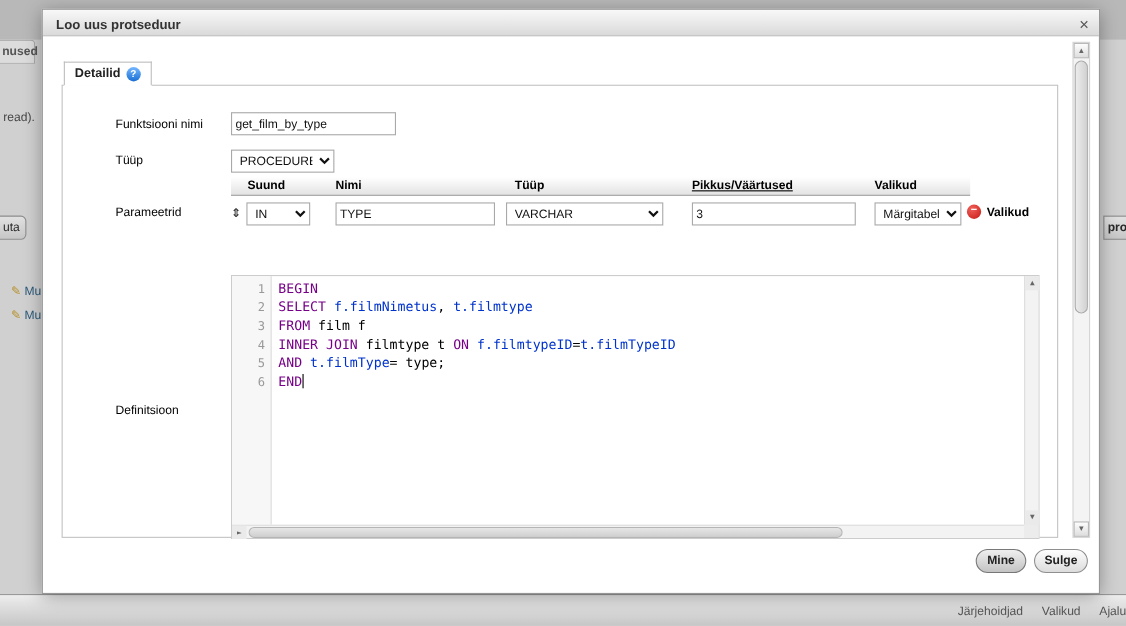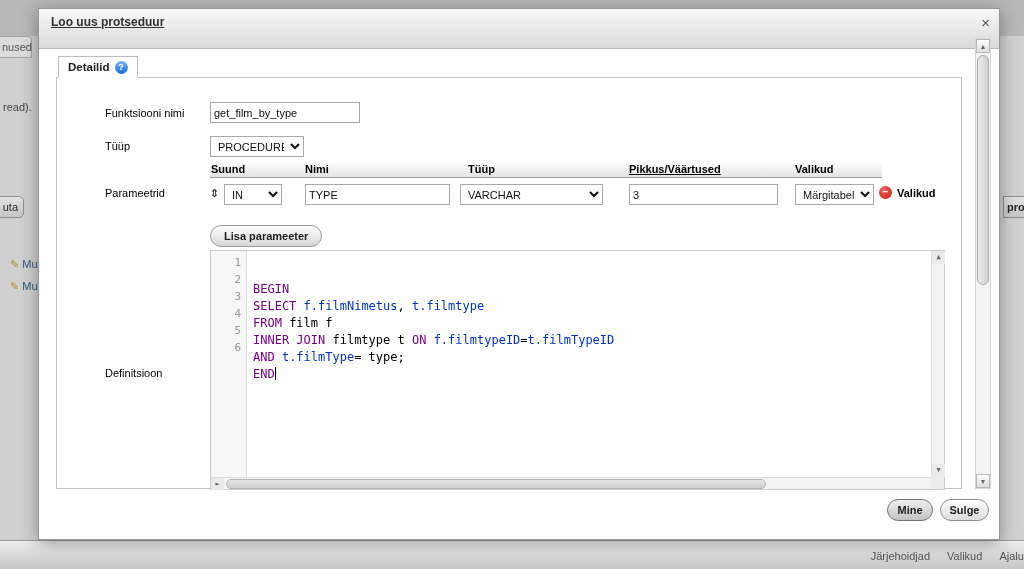--- a/index.html
+++ b/index.html
@@ -7,21 +7,21 @@
   body {
     position: relative; overflow: hidden;
     font-family: "Liberation Sans", "DejaVu Sans", sans-serif;
     font-size: 11px; color: #222; background: #e7e7e7;
   }
 
   
   .bg-top-strip { position:absolute; left:0; top:0; width:1024px; height:36px; background:#cbcbcb; z-index:1; }
   .bg-tab { position:absolute; left:0; top:36px; height:22px; width:32px; background:#f6f6f6;
             border:1px solid #b5b5b5; border-left:none; border-top-right-radius:4px;
-            color:#555; font-weight:normal; padding:4px 2px; z-index:1; }
+            color:#555; font-weight:bold; padding:4px 2px; z-index:1; }
   .bg-read { position:absolute; left:3px; top:101px; color:#444; z-index:1; }
   .bg-uta { position:absolute; left:-12px; top:196px; width:36px; height:22px; border:1px solid #999;
             border-radius:5px; background:linear-gradient(#fcfcfc,#dcdcdc); text-align:right;
             padding:4px 5px 0 0; z-index:1; }
   .bg-prot { position:absolute; left:1003px; top:196px; width:30px; height:22px; border:1px solid #999;
              background:linear-gradient(#fcfcfc,#dcdcdc); font-weight:bold; padding:4px 0 0 3px; z-index:1; }
   .bg-muuda { position:absolute; left:10px; color:#235a81; z-index:1; cursor:pointer; }
   .bg-muuda .pencil { color:#c99a1e; margin-right:3px; font-size:11px; }
   .bg-muuda-1 { top:258px; } .bg-muuda-2 { top:280px; }
 
@@ -30,23 +30,23 @@
 
   .bottom-bar { position:absolute; left:0; top:540px; width:1024px; height:29px;
                 background:linear-gradient(#ededed,#c6c6c6); border-top:1px solid #999;
                 z-index:3; color:#555; }
   .bottom-links { position:absolute; right:-6px; top:9px; white-space:nowrap; }
   .bottom-links span { margin-left:14px; cursor:pointer; }
 
   
   .dialog { position:absolute; left:38px; top:8px; width:962px; height:532px; background:#fff;
             border:1px solid #979797; box-shadow:0 3px 16px rgba(0,0,0,0.35); z-index:10; }
-  .titlebar { height:40px; background:linear-gradient(#f8f8f8,#dadada); border-bottom:1px solid #bbb;
+  .titlebar { height:24px; background:linear-gradient(#f8f8f8,#dadada); border-bottom:1px solid #bbb;
               font-weight:bold; font-size:12px; color:#333; line-height:27px; padding:0 12px;
-              position:relative; cursor:move;text-decoration:underline; }
+              position:relative; cursor:move; }
   .close-btn { position:absolute; right:9px; top:0; line-height:27px; font-size:15px; color:#555;
                font-weight:normal; cursor:pointer; }
 
   
   .dlg-sb { position:absolute; left:936px; top:29px; width:16px; height:451px;
             background:#f4f4f4; border:1px solid #d6d6d6; }
   .sb-btn { position:absolute; left:0; width:14px; height:14px; background:linear-gradient(#fdfdfd,#dedede);
             border:1px solid #b9b9b9; color:#666; font-size:7px; text-align:center; line-height:13px; cursor:pointer; }
   .dlg-sb .sb-up { top:0; } .dlg-sb .sb-down { bottom:0; }
   .dlg-sb .sb-thumb { position:absolute; left:1px; top:16px; width:12px; height:230px;
@@ -67,21 +67,21 @@
 
   .txt-input, .sel { position:absolute; height:21px; border:1px solid #a9a9a9; background:#fff;
                      font-family:"Liberation Sans","DejaVu Sans",sans-serif; font-size:11px;
                      padding:2px 3px; color:#111; }
   .inp-name { left:153px; top:24px; width:150px; }
   .sel-type { left:153px; top:58px; width:94px; }
 
   .hdr-band { position:absolute; left:153px; top:83px; width:672px; height:17px;
               background:linear-gradient(#ffffff,#e3e3e3); border-bottom:1px solid #9a9a9a; }
   .hdr-band span { position:absolute; top:2px; font-weight:bold; color:#000; }
-  .h0 { left:1px; } .h1 { left:95px; } .h2 { left:258px; } .h3 { left:419px;text-decoration:underline; } .h4 { left:585px; }
+  .h0 { left:15px; } .h1 { left:95px; } .h2 { left:258px; } .h3 { left:419px;text-decoration:underline; } .h4 { left:585px; }
 
   .drag-handle { position:absolute; left:153px; top:109px; font-weight:bold; color:#333; cursor:move; }
   .sel-dir  { left:167px; top:106px; width:58px; }
   .inp-pname{ left:248px; top:106px; width:145px; }
   .sel-ptype{ left:403px; top:106px; width:143px; }
   .inp-plen { left:572px; top:106px; width:149px; }
   .sel-popt { left:738px; top:106px; width:79px; }
   .del-link { position:absolute; left:822px; top:108px; display:flex; align-items:center; gap:5px; cursor:pointer; }
   .del-icon { width:13px; height:13px; border-radius:50%; background:radial-gradient(circle at 35% 30%, #f0605a, #c61a12);
               color:#fff; font-size:10px; font-weight:bold; text-align:center; line-height:12px; }
@@ -92,21 +92,21 @@
              font-weight:bold; font-size:11px; color:#222; cursor:pointer;
              font-family:"Liberation Sans","DejaVu Sans",sans-serif; }
 
   
   .editor { position:absolute; left:153px; top:172px; width:735px; height:240px; border:1px solid #ccc;
             background:#fff; font-family:"DejaVu Sans Mono","Liberation Mono",monospace; font-size:12px; }
   .gutter { position:absolute; left:0; top:0; width:36px; height:226px; background:#f7f7f7;
             border-right:1px solid #ddd; color:#999; text-align:right; padding:3px 5px 0 0; }
   .gutter .ln { height:17px; line-height:17px; font-size:11px; }
   .code { position:absolute; left:37px; top:0; width:684px; height:226px; padding:3px 0 0 5px;
-          overflow:hidden; cursor:text;margin-top:27px; }
+          overflow:hidden; cursor:text; }
   .code-line { height:17px; line-height:17px; white-space:pre; color:#000; }
   .tok-kw { color:var(--kw); } .tok-id { color:var(--id); } .tok-pl { color:#000; }
   .cursor { display:inline-block; width:1px; height:13px; background:#000; vertical-align:-2px; }
 
   .ed-vsb { position:absolute; right:0; top:0; width:13px; height:226px; background:#f3f3f3; border-left:1px solid #ddd; }
   .ed-vsb .sb-btn { width:13px; height:13px; border:none; background:#eaeaea; }
   .ed-vsb .sb-up { top:0; } .ed-vsb .sb-down { bottom:0; }
   .ed-hsb { position:absolute; left:0; bottom:0; width:733px; height:12px; background:#f3f3f3; border-top:1px solid #ddd; }
   .ed-hsb .sb-btn { width:13px; height:12px; border:none; background:#eaeaea; line-height:12px; }
   .ed-hsb .sb-left { left:0; top:0; } .ed-hsb .sb-right { right:13px; top:0; }
@@ -190,21 +190,20 @@
     </select>
     <input class="txt-input inp-plen" type="text" value="3" style="">
     <select class="sel sel-popt">
       <option>Märgitabel</option>
     </select>
     <div class="del-link">
       <span class="del-icon">−</span>
       <span class="del-label">Valikud</span>
     </div>
 
-    <button class="add-btn">Lisa parameeter</button>
 
     <div class="fld-label lbl-def">Definitsioon</div>
 
     <div class="editor">
       <div class="gutter">
           <div class="ln">1</div>
           <div class="ln">2</div>
           <div class="ln">3</div>
           <div class="ln">4</div>
           <div class="ln">5</div>

